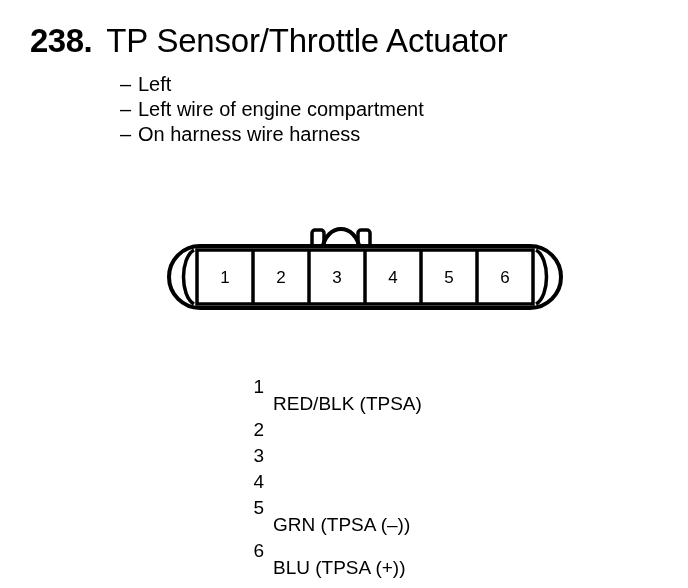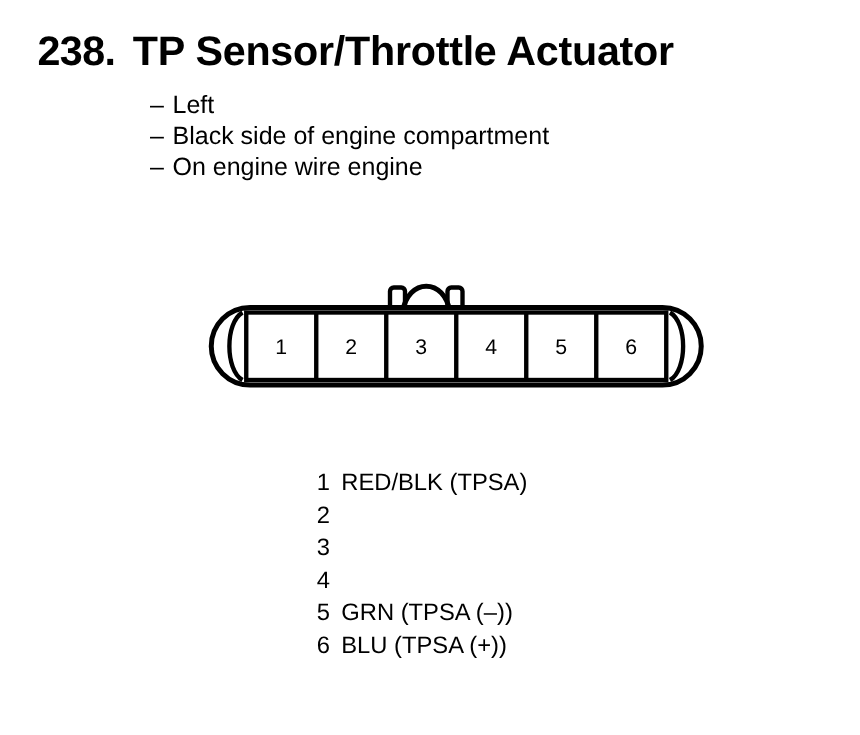--- a/index.html
+++ b/index.html
@@ -25,21 +25,21 @@
     align-items: baseline;
     white-space: nowrap;
   }
   .title-number {
     font-size: 33px;
     font-weight: bold;
     letter-spacing: -0.5px;
   }
   .title-text {
     font-size: 33px;
-    font-weight: bold;
+    font-weight: normal;
     margin-left: 14px;
     letter-spacing: -0.2px;
   }
 
   
   .notes {
     position: absolute;
     left: 120px;
     top: 72px;
   }
@@ -85,42 +85,43 @@
     line-height: 26px;
     white-space: nowrap;
   }
   .legend-num {
     width: 18px;
     text-align: right;
     margin-right: 9px;
   }
   .legend-desc {
     text-align: left;
+    margin-top: 17px;
   }
 </style>
 </head>
 <body>
 
 <div class="title-row">
   <span class="title-number">238.</span>
   <span class="title-text">TP Sensor/Throttle Actuator</span>
 </div>
 
 <div class="notes">
   <div class="note-line">
     <span class="note-dash">–</span>
     <span>Left</span>
   </div>
   <div class="note-line">
     <span class="note-dash">–</span>
-    <span>Black side of engine compartment</span>
+    <span>Left wire of engine compartment</span>
   </div>
   <div class="note-line">
     <span class="note-dash">–</span>
-    <span>On engine wire engine</span>
+    <span>On harness wire harness</span>
   </div>
 </div>
 
 <div class="connector-wrap">
   <svg class="connector-svg" width="420" height="110" viewBox="0 0 420 110">
 
     <path d="M 162 38 C 166 10 196 10 200 38" fill="none" stroke="#000000" stroke-width="4"></path>
 
     <rect x="152" y="18" width="12" height="22" rx="3" fill="none" stroke="#000000" stroke-width="3.5"></rect>
     <rect x="198" y="18" width="12" height="22" rx="3" fill="none" stroke="#000000" stroke-width="3.5"></rect>

